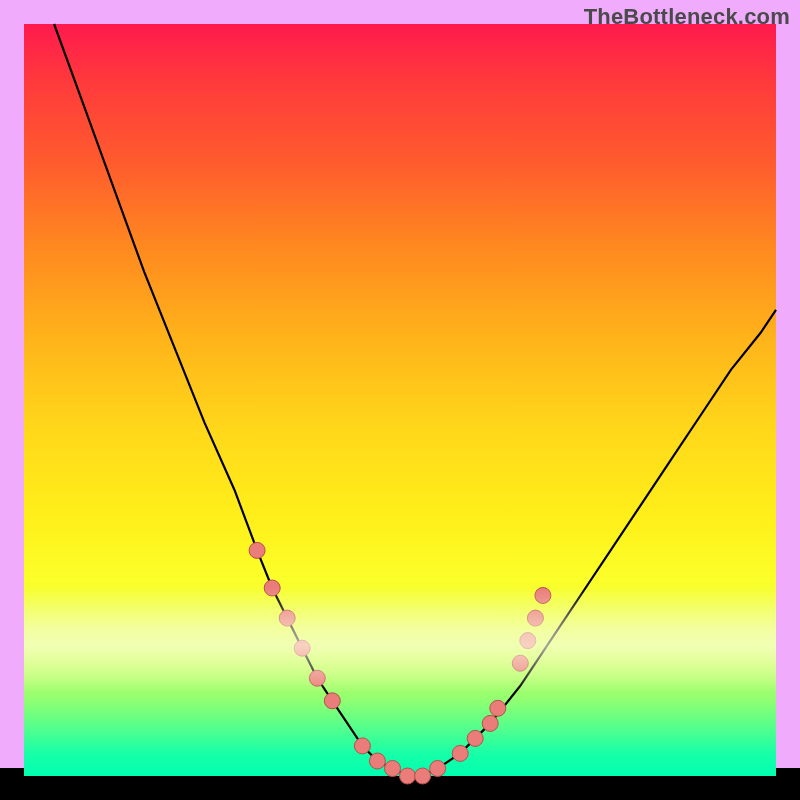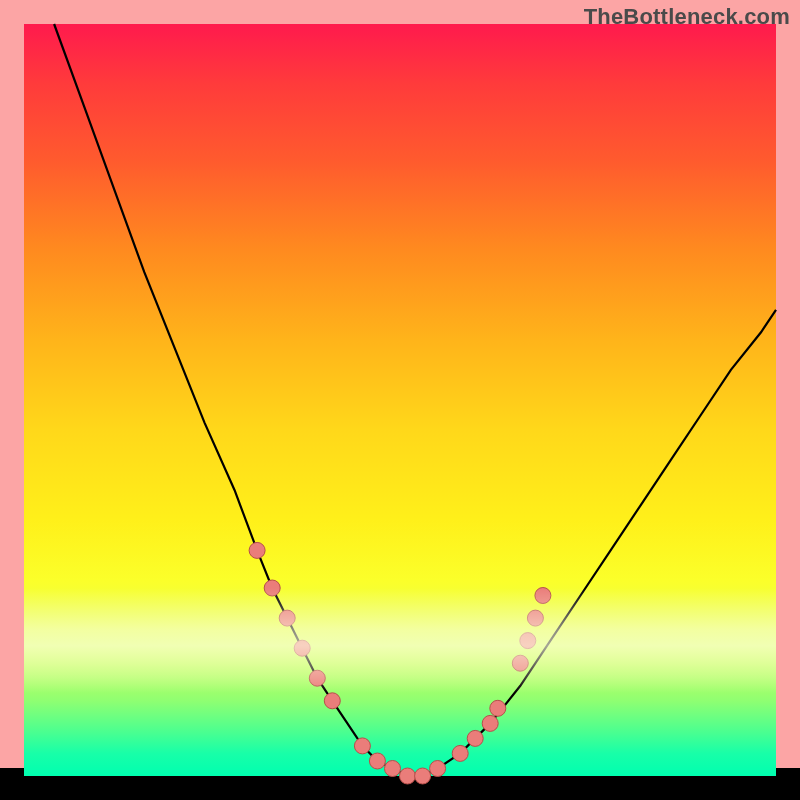--- a/index.html
+++ b/index.html
@@ -8,21 +8,21 @@
     width: 800px;
     height: 800px;
     background: #000;
     overflow: hidden;
     font-family: Arial, Helvetica, sans-serif;
   }
   .frame {
     position: relative;
     width: 800px;
     height: 768px;
-    background: #fca5a5;
+    background: #f0abfc;
   }
   .plot {
     position: absolute;
     left: 24px;
     top: 24px;
     width: 752px;
     height: 752px;
     
     background: linear-gradient(to bottom,
       #ff1a4d 0%,

